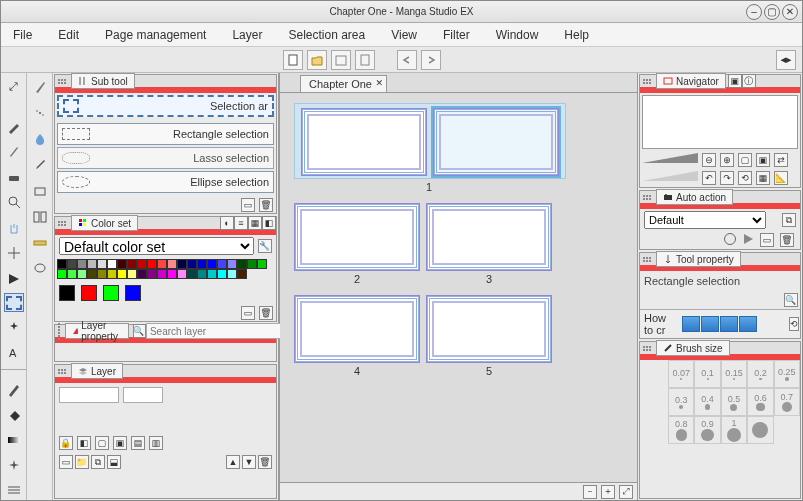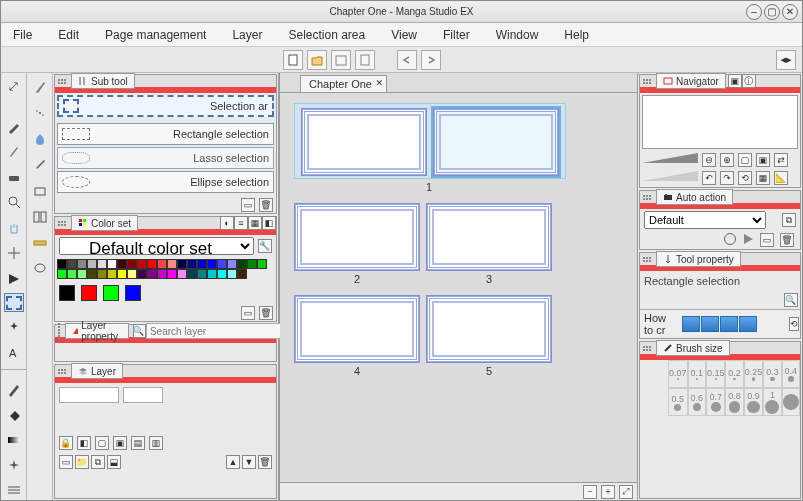--- a/index.html
+++ b/index.html
@@ -27,21 +27,21 @@
 .grab-dots { width:8px; display:flex; flex-wrap:wrap; gap:1px; margin:0 3px;}
 .grab-dots span{width:2px;height:2px;background:#888;}
 .subtool-list { padding:2px; font-size:11px;}
 .subtool-item { height:22px; border:1px solid #89a; background:#f8f8f8; margin-bottom:2px; display:flex; align-items:center; justify-content:space-between; padding:0 4px;}
 .subtool-item.sel { border:2px dashed #4477aa; background:#f0f6ff;}
 .subtool-icon { width:28px; height:12px; border:1px dashed #777; }
 .subtool-icon.ellipse { border-radius:50%;}
 .bottom-icons-row { display:flex; justify-content:flex-end; gap:4px; padding:1px 3px; height:16px;}
 .smicon { width:14px; height:14px; border:1px solid #888; background:#f5f5f5; font-size:9px; display:flex; align-items:center; justify-content:center;}
 .colorset-select { display:flex; align-items:center; padding:2px 4px; gap:4px;}
-.colorset-select select { flex:1; font-size:17px; height:18px;text-align:center;}
+.colorset-select select { flex:1; font-size:14px; height:18px;}
 .swatches { display:flex; flex-wrap:wrap; width:100%; padding:2px;}
 .swatch { width:10px; height:10px; border:1px solid #333;}
 .swatches-row2 { display:flex; gap:6px; padding:4px;}
 .bigswatch { width:16px; height:16px; border:1px solid #333;}
 .layerprop-row { display:flex; align-items:center; gap:4px; padding:2px 4px; height:20px;}
 .searchfield { flex:1; height:16px; border:1px solid #aaa; background:#f8f8f8; color:#999; font-size:10px; padding:0 3px;}
 .layer-body { height:50px; padding:4px; display:flex; gap:4px;}
 .dropdown-sm { width:60px; height:16px; border:1px solid #aaa; background:#fff;}
 .canvas-col { flex:1; background:#e8e8e8; display:flex; flex-direction:column; border-left:1px solid #999; border-right:1px solid #999;}
 .canvas-tab-row { height:20px; display:flex; align-items:flex-end; background:#ddd; border-bottom:1px solid #999; padding-left:20px;}
@@ -59,21 +59,21 @@
 .canvas-bottom { height:18px; border-top:1px solid #999; background:#eaeaea; display:flex; justify-content:flex-end; align-items:center; gap:4px; padding:0 4px;}
 .rightpanels { width:164px; background:#eaeaea; display:flex; flex-direction:column;}
 .nav-preview { height:54px; background:#fff; border:1px solid #999; margin:2px;}
 .autoaction-row { display:flex; align-items:center; gap:16px; padding:2px 4px;}
 .autoaction-row select { flex:1; height:18px; font-size:11px;}
 .play-row { display:flex; justify-content:flex-end; gap:6px; padding:2px 6px;}
 .toolprop-body { padding:4px; font-size:11px; color:#444;}
 .howto-row { display:flex; align-items:center; gap:16px; padding:2px 4px; background:#ededed; border-top:1px solid #aaa;}
 .howto-btns { display:flex; gap:1px;}
 .howto-btn { width:18px; height:16px; background:linear-gradient(#5aa7e8,#2f7bc8); border:1px solid #2a6aa8;}
-.brush-grid { display:grid; grid-template-columns:repeat(7,1fr); grid-auto-rows:28px;margin-left:28px; }
+.brush-grid { display:grid; grid-template-columns:repeat(5,1fr); grid-auto-rows:28px;margin-left:28px; }
 .brush-cell { border:1px solid #ccc; display:flex; flex-direction:column; align-items:center; justify-content:center; font-size:9px; color:#888; position:relative;}
 .brush-dot { background:#999; border-radius:50%;}
 .flex-gap{flex:1;}
 .circle-icon{width:12px;height:12px;border:1px solid #666;border-radius:50%;}
 svg{display:block;}
 .wedge-row{display:flex;gap:4px;padding:2px;}
 .wedge{width:56px;height:10px;background:#888;clip-path:polygon(0 100%,100% 0,100% 100%);}
 .wedge.light{background:#ccc;}
 .sel-rect-icon{width:16px;height:14px;border:2px dashed #4466aa;display:inline-block;}
 </style>

